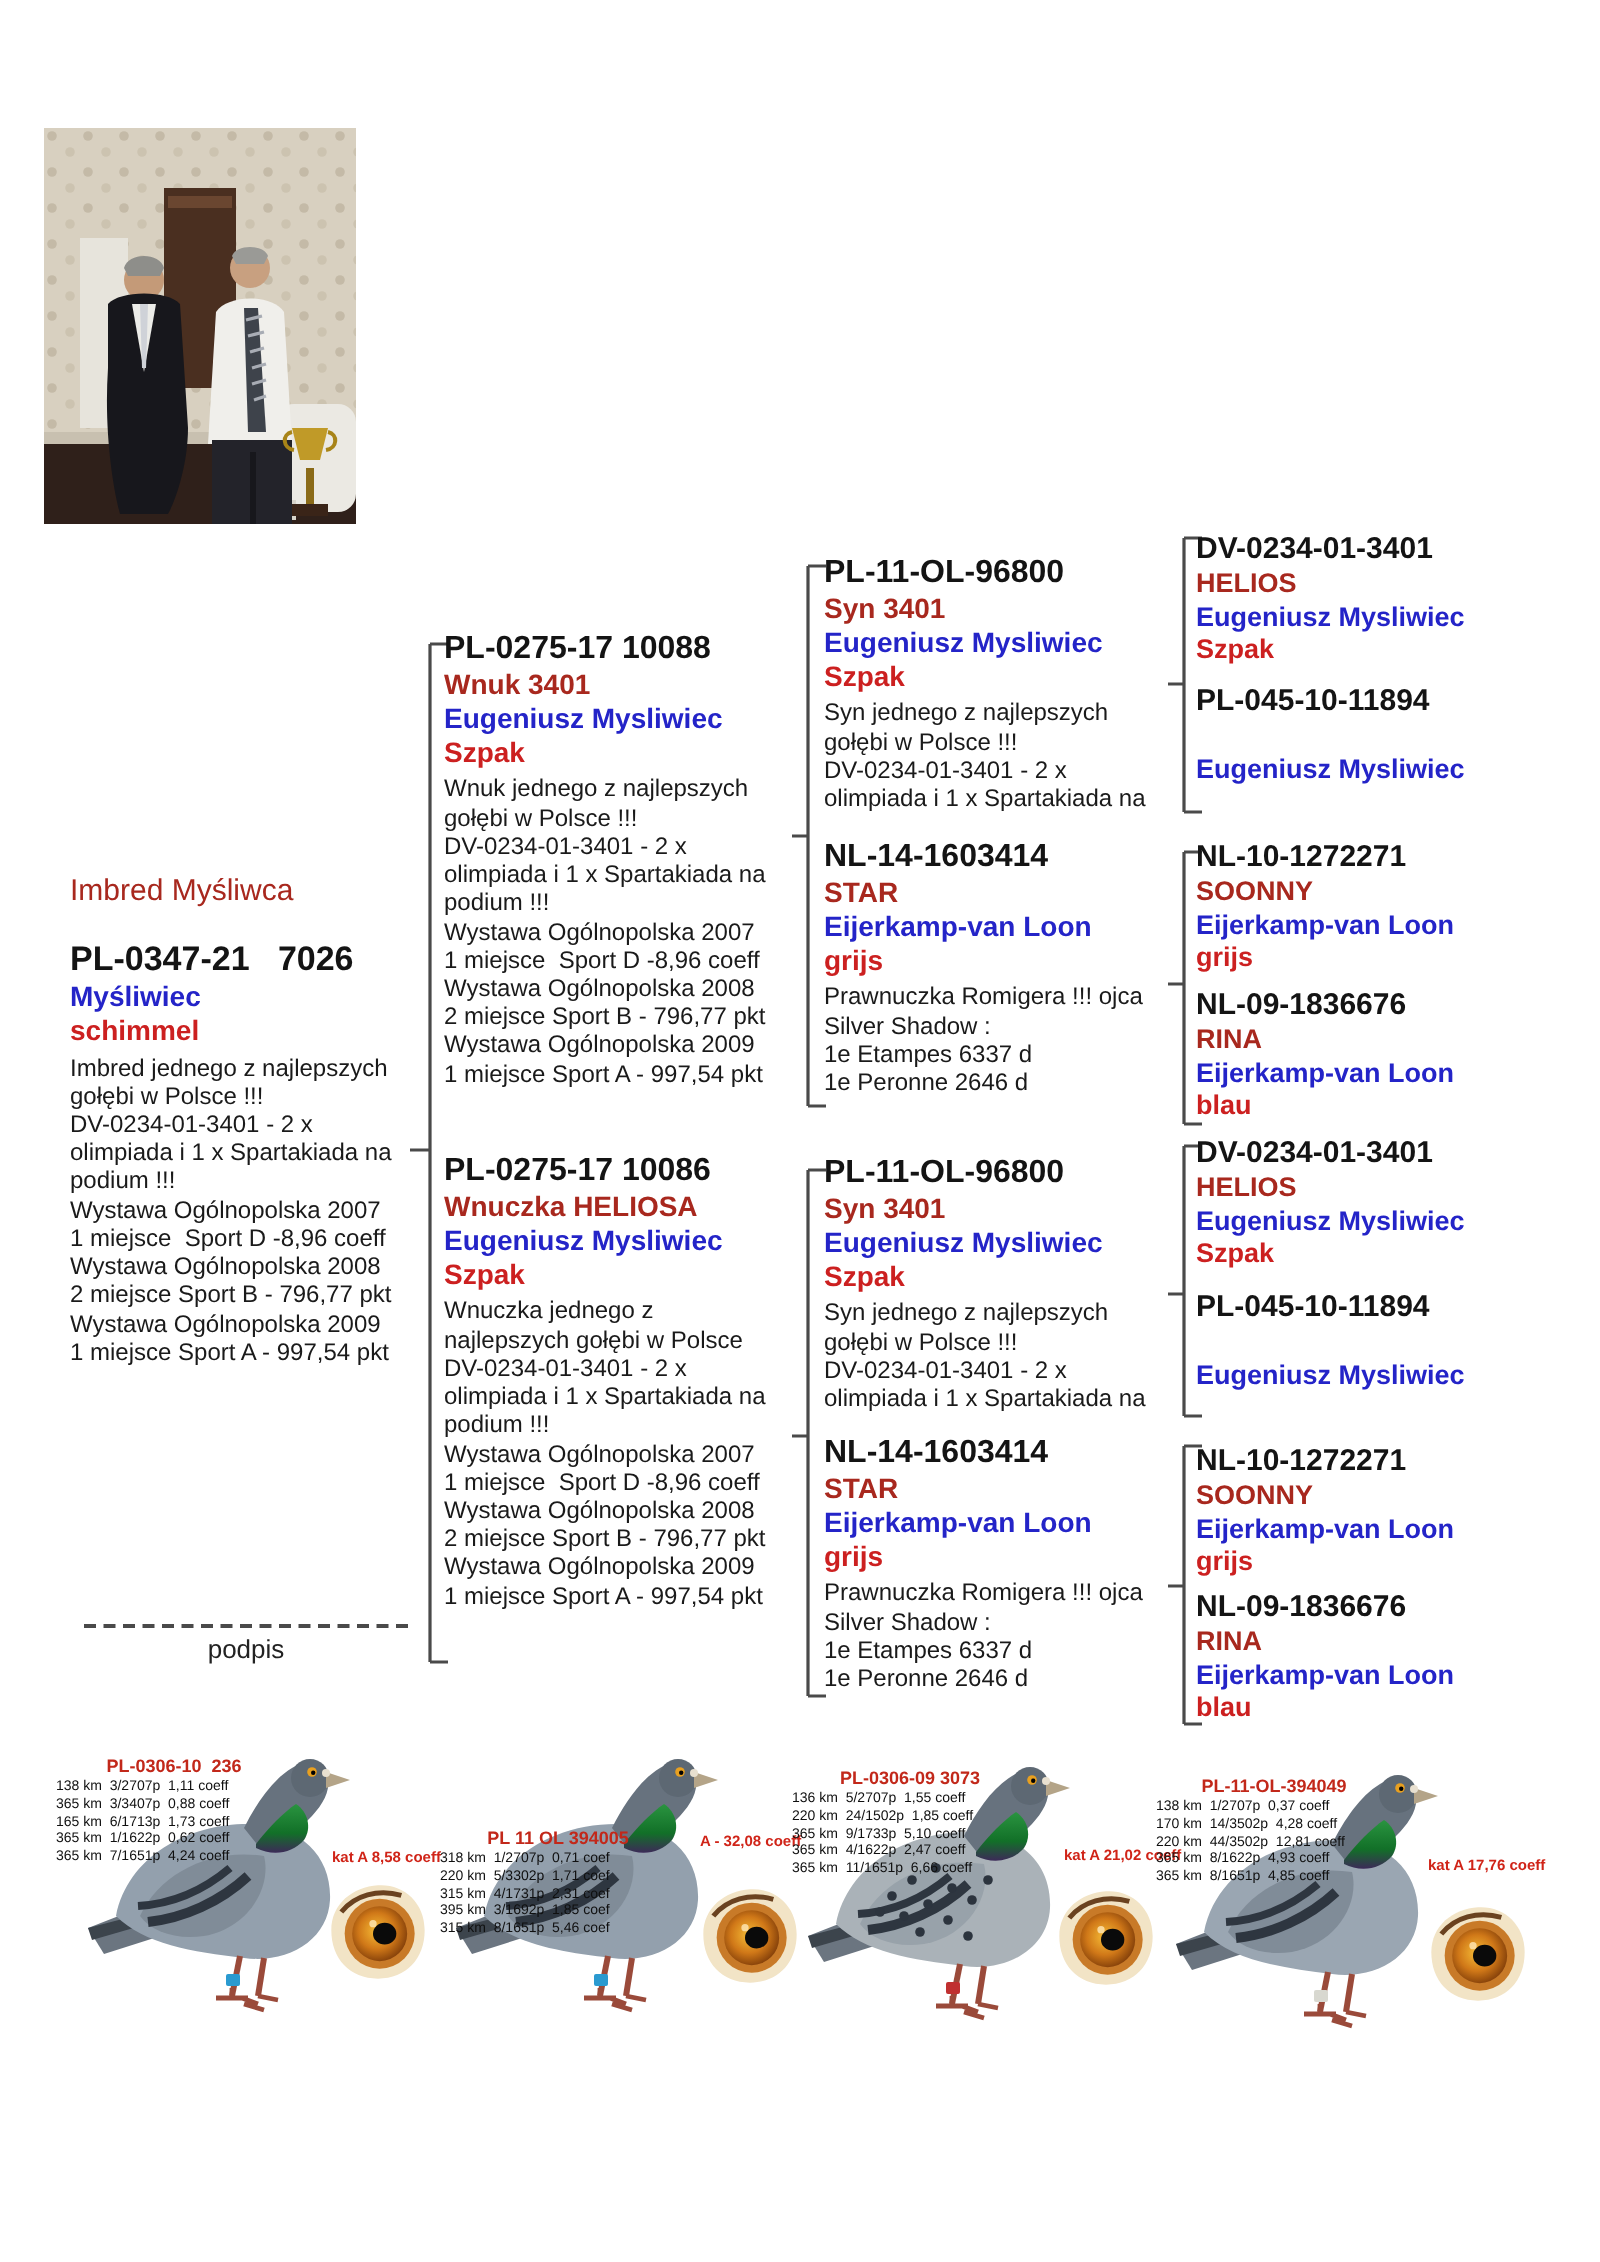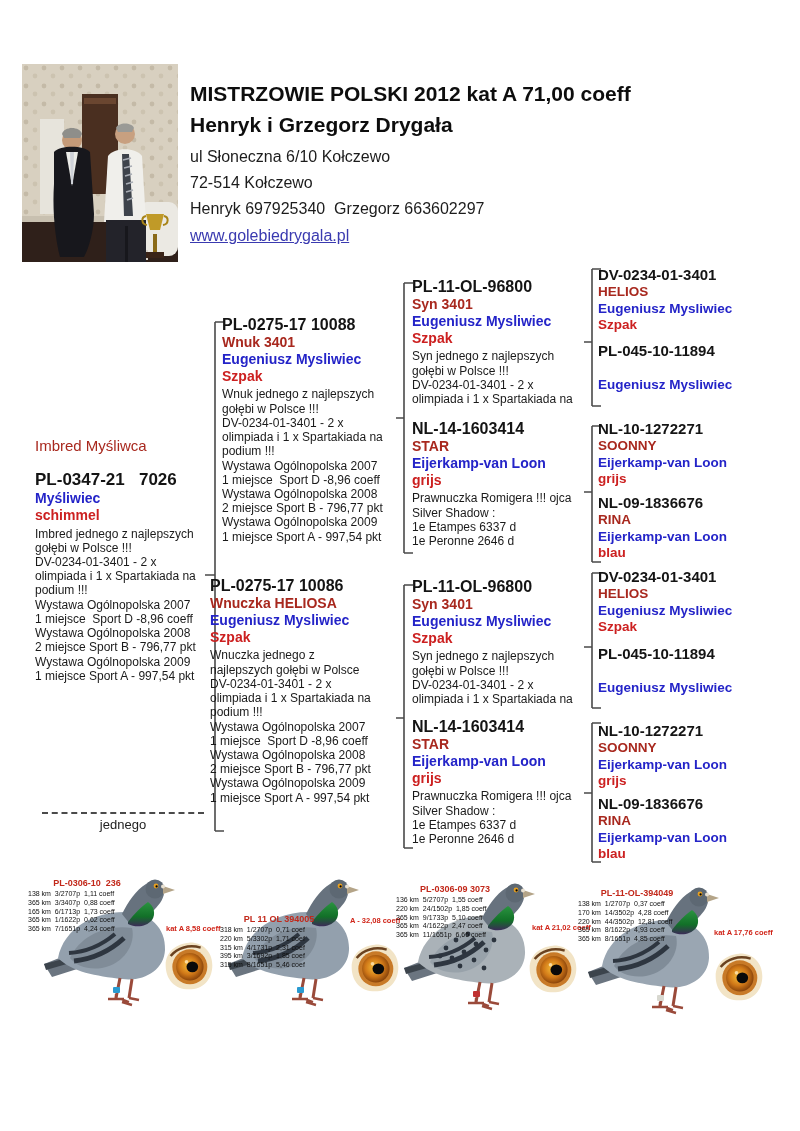--- a/index.html
+++ b/index.html
@@ -128,28 +128,20 @@
     <path d="M101,96 L109,94 M102,104 L110,102 M103,112 L110,110 M104,120 L111,118 M104,128 L111,126 M105,136 L111,134" stroke="#a8acb4" stroke-width="1.6"></path>
     <rect x="84" y="156" width="40" height="42" fill="#23232a"></rect>
     <rect x="103" y="162" width="3" height="36" fill="#17171c"></rect>
 
     <rect x="124" y="188" width="18" height="6" fill="#3a2418"></rect>
     <rect x="131" y="170" width="4" height="18" fill="#8a6a18"></rect>
     <path d="M124,150 h18 l-4,16 h-10 Z" fill="#c09a28"></path>
     <path d="M124,152 c-5,1 -5,8 1,9 M142,152 c5,1 5,8 -1,9" stroke="#a88418" stroke-width="2" fill="none"></path>
   </svg>
 
-  <div class="header">
-    <div class="h-title">MISTRZOWIE POLSKI 2012 kat A 71,00 coeff</div>
-    <div class="h-owners">Henryk i Grzegorz Drygała</div>
-    <div class="h-line">ul Słoneczna 6/10 Kołczewo</div>
-    <div class="h-line">72-514 Kołczewo</div>
-    <div class="h-line">Henryk 697925340  Grzegorz 663602297</div>
-    <a class="h-link">www.golebiedrygala.pl</a>
-  </div>
 
   <svg class="connectors" width="800" height="1131">
     <g stroke="#4a4a4a" stroke-width="1.6" fill="none">
       <path d="M205,575 H215 M215,322 V831 M215,322 H224 M215,831 H224"></path>
       <path d="M396,418 H404 M404,283 V553 M404,283 H413 M404,553 H413"></path>
       <path d="M396,718 H404 M404,585 V848 M404,585 H413 M404,848 H413"></path>
       <path d="M584,342 H592 M592,269 V406 M592,269 H601 M592,406 H601"></path>
       <path d="M584,492 H592 M592,426 V562 M592,426 H601 M592,562 H601"></path>
       <path d="M584,647 H592 M592,573 V708 M592,573 H601 M592,708 H601"></path>
       <path d="M584,793 H592 M592,723 V862 M592,723 H601 M592,862 H601"></path>
@@ -184,21 +176,21 @@
 DV-0234-01-3401 - 2 x
 olimpiada i 1 x Spartakiada na
 podium !!!
 Wystawa Ogólnopolska 2007
 1 miejsce  Sport D -8,96 coeff
 Wystawa Ogólnopolska 2008
 2 miejsce Sport B - 796,77 pkt
 Wystawa Ogólnopolska 2009
 1 miejsce Sport A - 997,54 pkt</div>
   </div>
-  <div class="pblock" style="left:210px;top:576px;width:180px;">
+  <div class="pblock" style="left:222px;top:576px;width:180px;">
     <div class="ring">PL-0275-17 10086</div>
     <div class="pname">Wnuczka HELIOSA</div>
     <div class="pstrain">Eugeniusz Mysliwiec</div>
     <div class="pcolor">Szpak</div>
     <div class="pdesc">Wnuczka jednego z
 najlepszych gołębi w Polsce
 DV-0234-01-3401 - 2 x
 olimpiada i 1 x Spartakiada na
 podium !!!
 Wystawa Ogólnopolska 2007
@@ -294,21 +286,21 @@
   </div>
   <div class="pblock g4" style="left:598px;top:795px;width:200px;">
     <div class="ring">NL-09-1836676</div>
     <div class="pname">RINA</div>
     <div class="pstrain">Eijerkamp-van Loon</div>
     <div class="pcolor">blau</div>
   </div>
 
   <div class="sig">
     <div class="sig-line"></div>
-    <div class="sig-label">jednego</div>
+    <div class="sig-label">podpis</div>
   </div>
 
   <svg class="pigeon" style="left:36px;top:866px;">
       <use href="#pigeonShape"></use>
     </svg>
   <div class="stats" style="left:28px;top:878px;">
     <div class="stitle">PL-0306-10  236</div>
     <div class="srows">138 km  3/2707p  1,11 coeff
 365 km  3/3407p  0,88 coeff
 165 km  6/1713p  1,73 coeff

